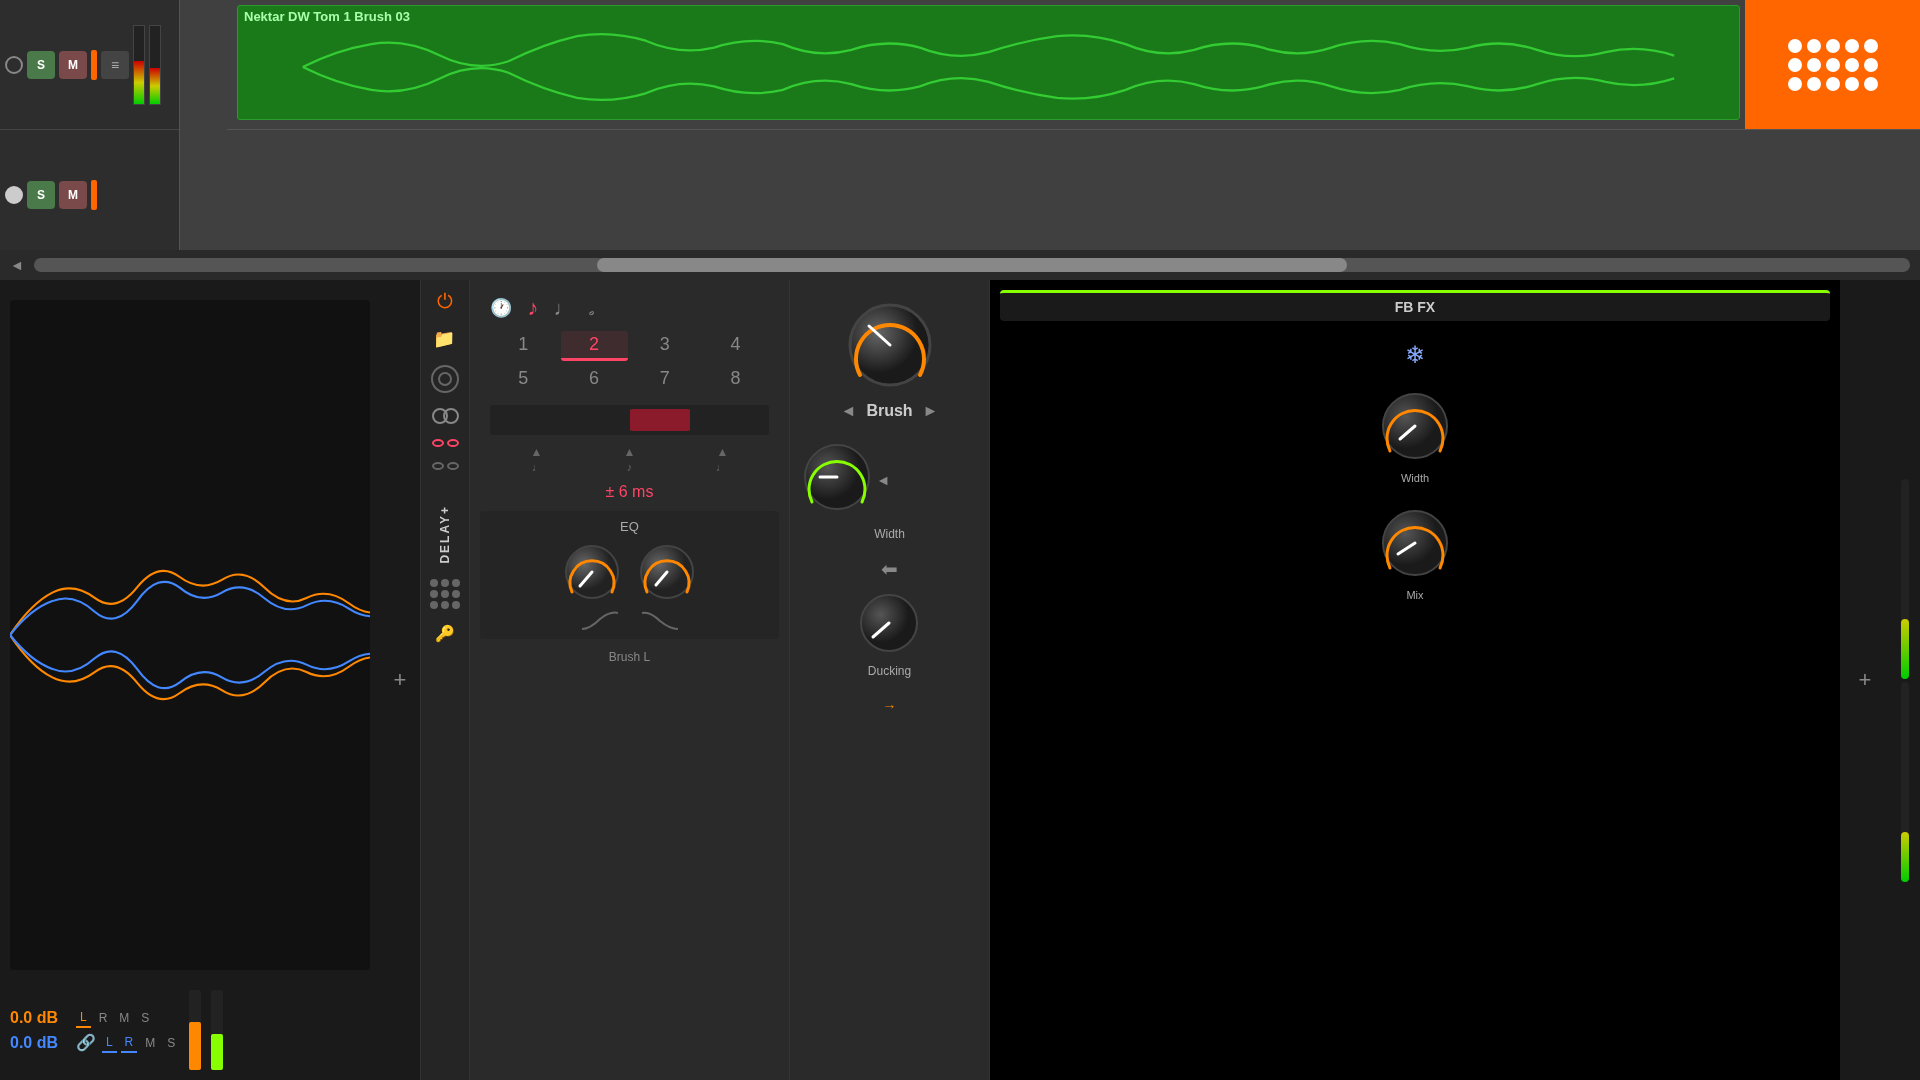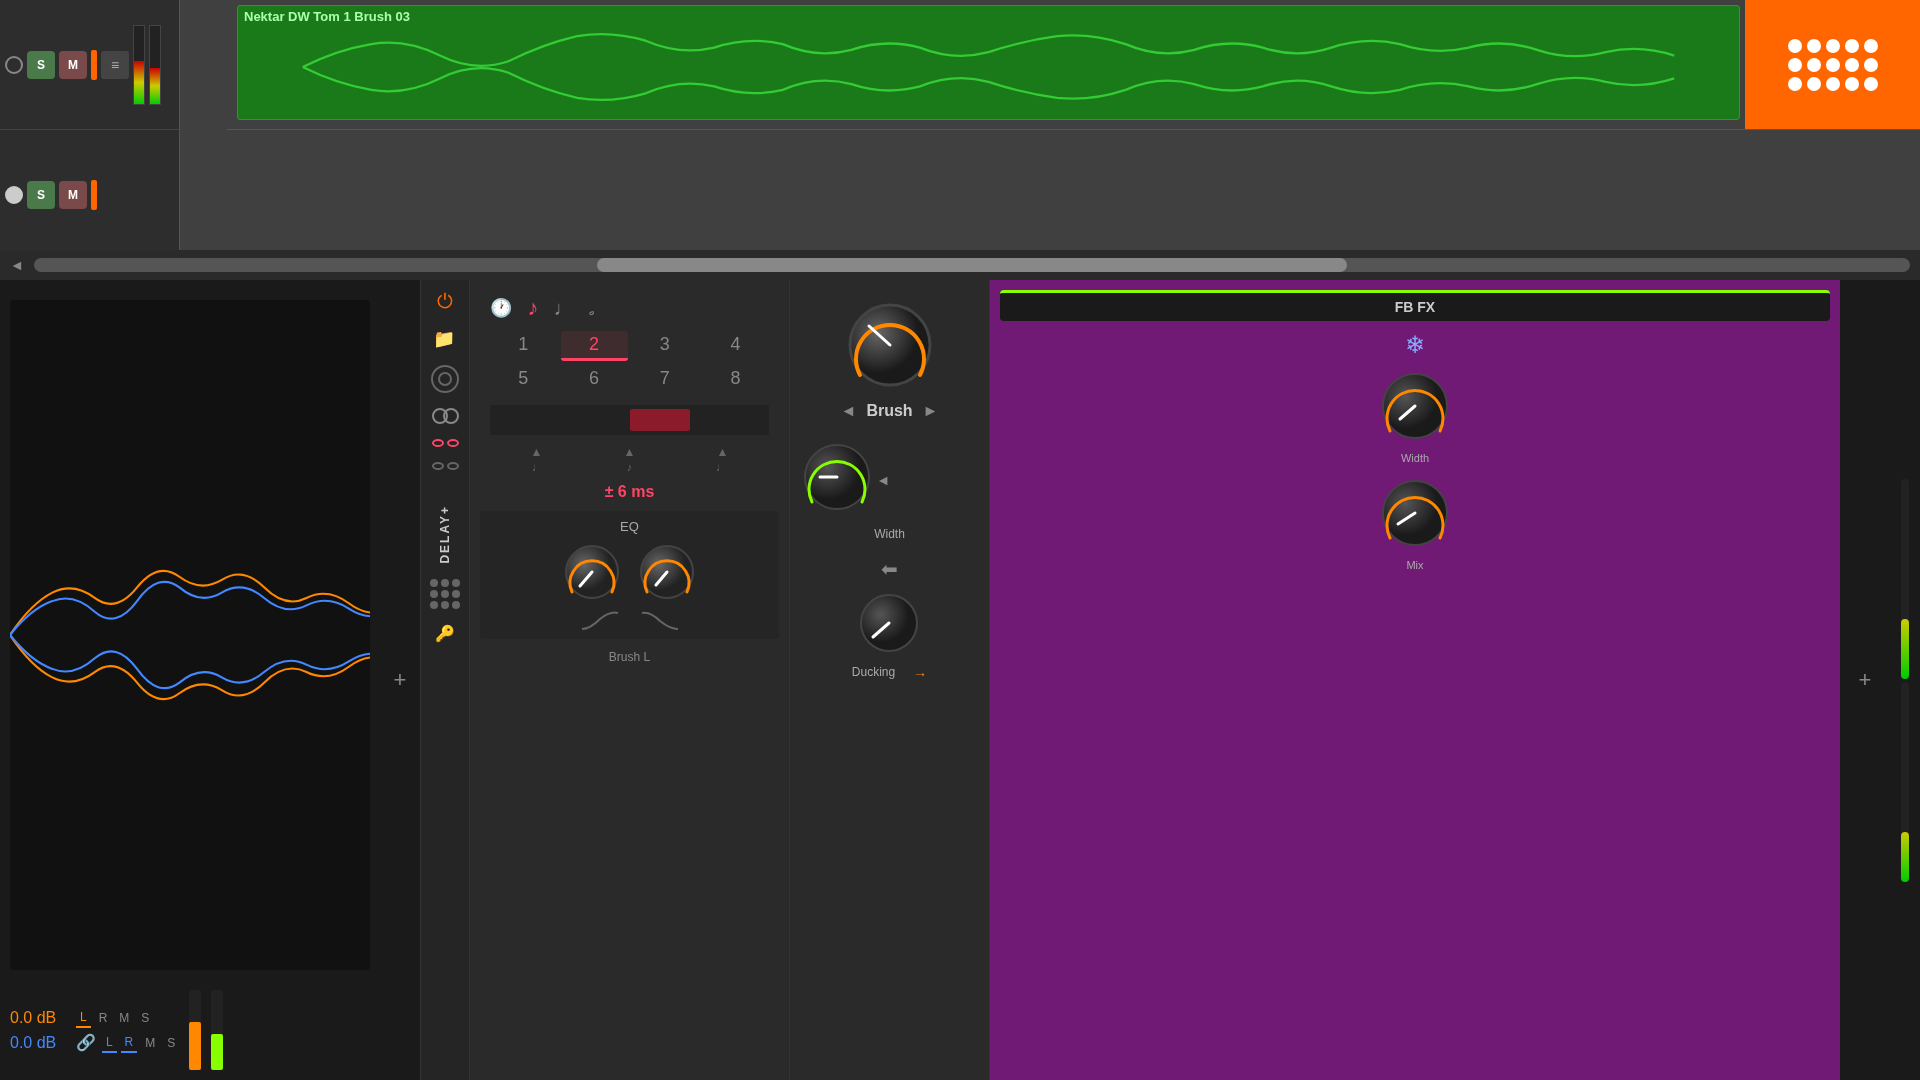--- a/index.html
+++ b/index.html
@@ -224,21 +224,21 @@
     }
 
     .db-row {
       display: flex;
       align-items: center;
       gap: 6px;
     }
 
     .db-value {
       font-size: 16px;
-      font-weight: normal;
+      font-weight: bold;
       min-width: 60px;
     }
     .db-value.orange { color: #ff8800; }
     .db-value.blue { color: #4488ff; }
 
     .lr-buttons {
       display: flex;
       gap: 4px;
       align-items: center;
     }
@@ -400,21 +400,20 @@
       justify-content: space-around;
       padding: 2px 10px;
     }
 
     
     .ms-display {
       text-align: center;
       color: #ff4466;
       font-size: 16px;
       padding: 5px;
-      font-weight: bold;
     }
 
     
     .eq-section {
       margin-top: 5px;
       background: #252525;
       border-radius: 4px;
       padding: 8px;
     }
 
@@ -492,24 +491,25 @@
     .ducking-area {
       display: flex;
       flex-direction: column;
       align-items: center;
       gap: 4px;
     }
 
     
     .fbfx-panel {
       flex: 1;
-      background: #701a75;
+      background: #000000;
       padding: 10px;
       display: flex;
       flex-direction: column;
+      gap: 10px;
     }
 
     .fbfx-header {
       background: #1a1a1a;
       border-radius: 4px;
       display: flex;
       align-items: center;
       justify-content: center;
       padding: 6px;
       border-top: 3px solid #88ff00;
@@ -871,21 +871,21 @@
             <radialGradient id="kgduck" cx="35%" cy="35%">
               <stop offset="0%" stop-color="#555"></stop>
               <stop offset="100%" stop-color="#1a1a1a"></stop>
             </radialGradient>
           </defs>
           <circle cx="32" cy="32" r="28" fill="url(#kgduck)" stroke="#444" stroke-width="2"></circle>
 
           <line x1="32" y1="32" x2="16" y2="46" stroke="#fff" stroke-width="3" stroke-linecap="round"></line>
         </svg>
       </div>
-      <div style="display:flex;align-items:center;gap:18px;">
+      <div style="display:flex;align-items:center;gap:18px;flex-direction:column;">
         <span style="color:#aaa;font-size:12px;">Ducking</span>
         <span style="color:#ff8800;font-size:14px;">→</span>
       </div>
     </div>
   </div>
 
   <div class="fbfx-panel">
 
     <div class="fbfx-header">
       <span class="fbfx-title">FB FX</span>

